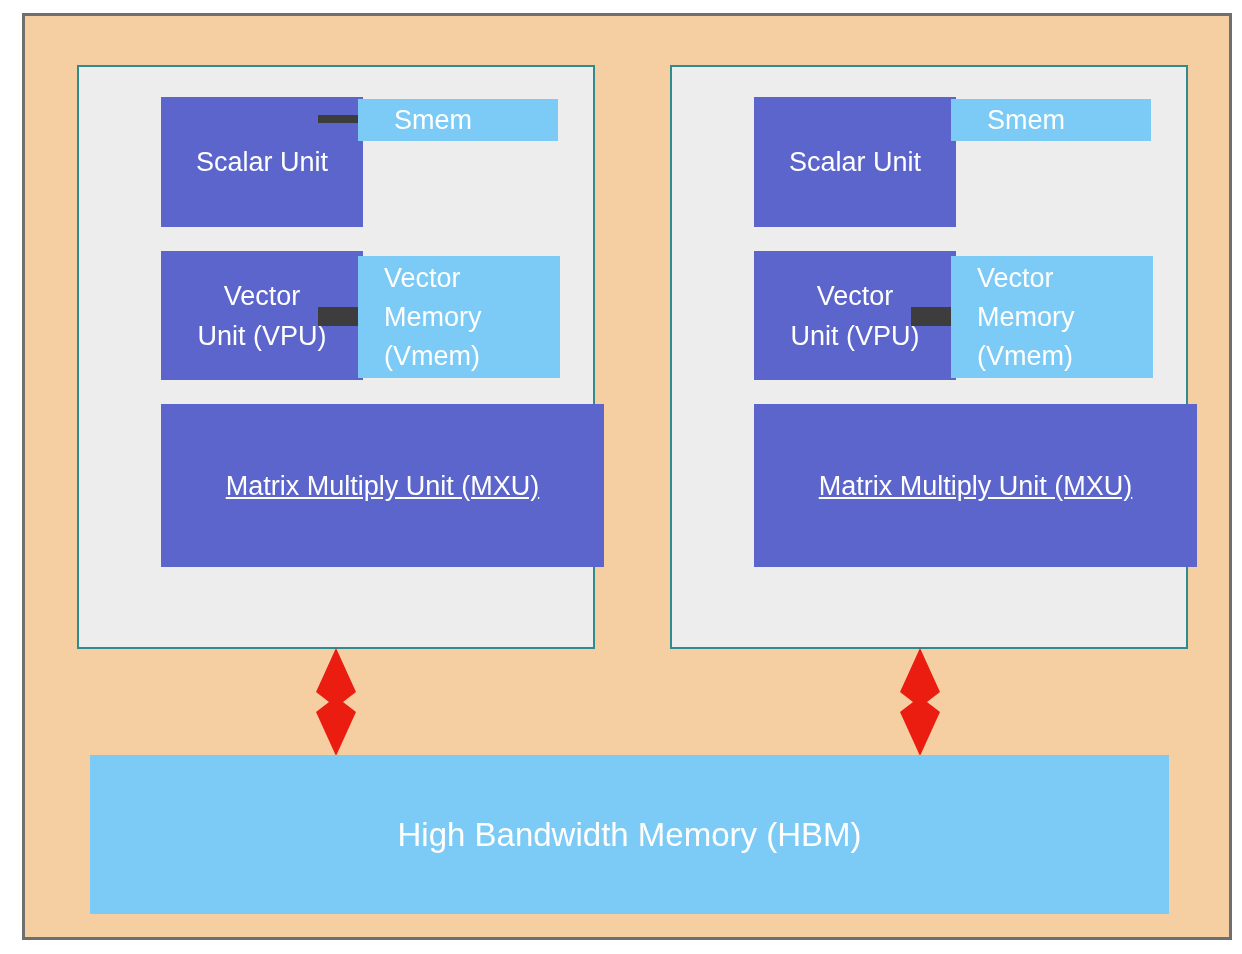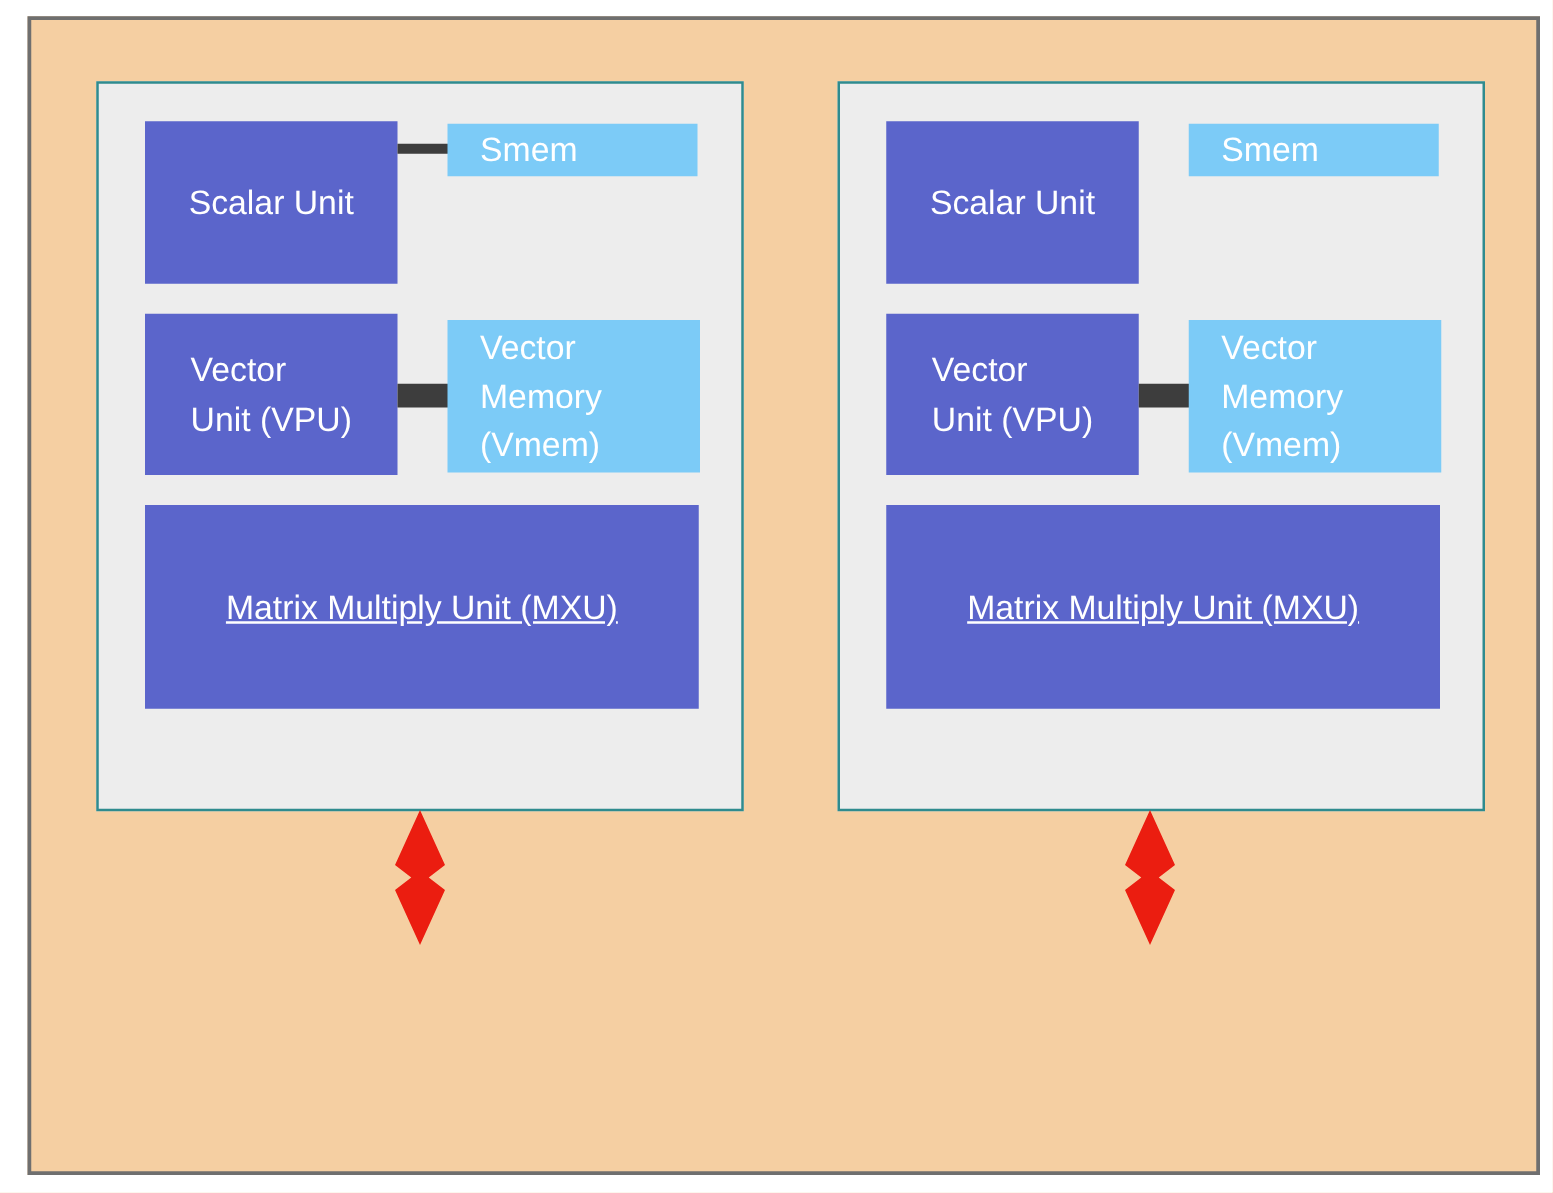--- a/index.html
+++ b/index.html
@@ -42,32 +42,34 @@
     box-sizing: border-box;
     color: #ffffff;
   }
   .unit { background: #5b65cb; }
   .mem  { background: #7ccbf7; }
 
   .centered {
     display: flex;
     align-items: center;
     justify-content: center;
+    text-align: center;
+    margin-left: 45px;
   }
   .label {
     white-space: pre-line;
     font-size: 27px;
     line-height: 40px;
     color: #ffffff;
   }
 
   .scalar { left: 37px; top: 30px;  width: 202px; height: 130px; }
   .smem   { left: 279px; top: 32px; width: 200px; height: 42px;
             display: flex; align-items: center; }
-  .smem .label { padding-left: 26px; line-height: 42px; }
+  .smem .label { padding-left: 36px; line-height: 42px; }
   .vpu    { left: 37px; top: 184px; width: 202px; height: 129px; }
   .vmem   { left: 279px; top: 189px; width: 202px; height: 122px;
             display: flex; align-items: center; }
   .vmem .label { padding-left: 26px; line-height: 39px; }
   .mxu    { left: 37px; top: 337px; width: 443px; height: 163px; text-decoration: underline; }
 
   .connector {
     position: absolute;
     background: #3d3d3d;
   }
@@ -150,15 +152,18 @@
       </div>
     </div>
 
     <svg class="arrow arrow-left" viewBox="0 0 44 108" xmlns="http://www.w3.org/2000/svg">
       <path d="M22 0 L2 44 L15 54 L2 64 L22 108 L42 64 L29 54 L42 44 Z" fill="#eb1d10"></path>
     </svg>
     <svg class="arrow arrow-right" viewBox="0 0 44 108" xmlns="http://www.w3.org/2000/svg">
       <path d="M22 0 L2 44 L15 54 L2 64 L22 108 L42 64 L29 54 L42 44 Z" fill="#eb1d10"></path>
     </svg>
 
+    <div class="hbm">
+      <span class="label">High Bandwidth Memory (HBM)</span>
+    </div>
 
   </div>
 </div>
 
 </body></html>

